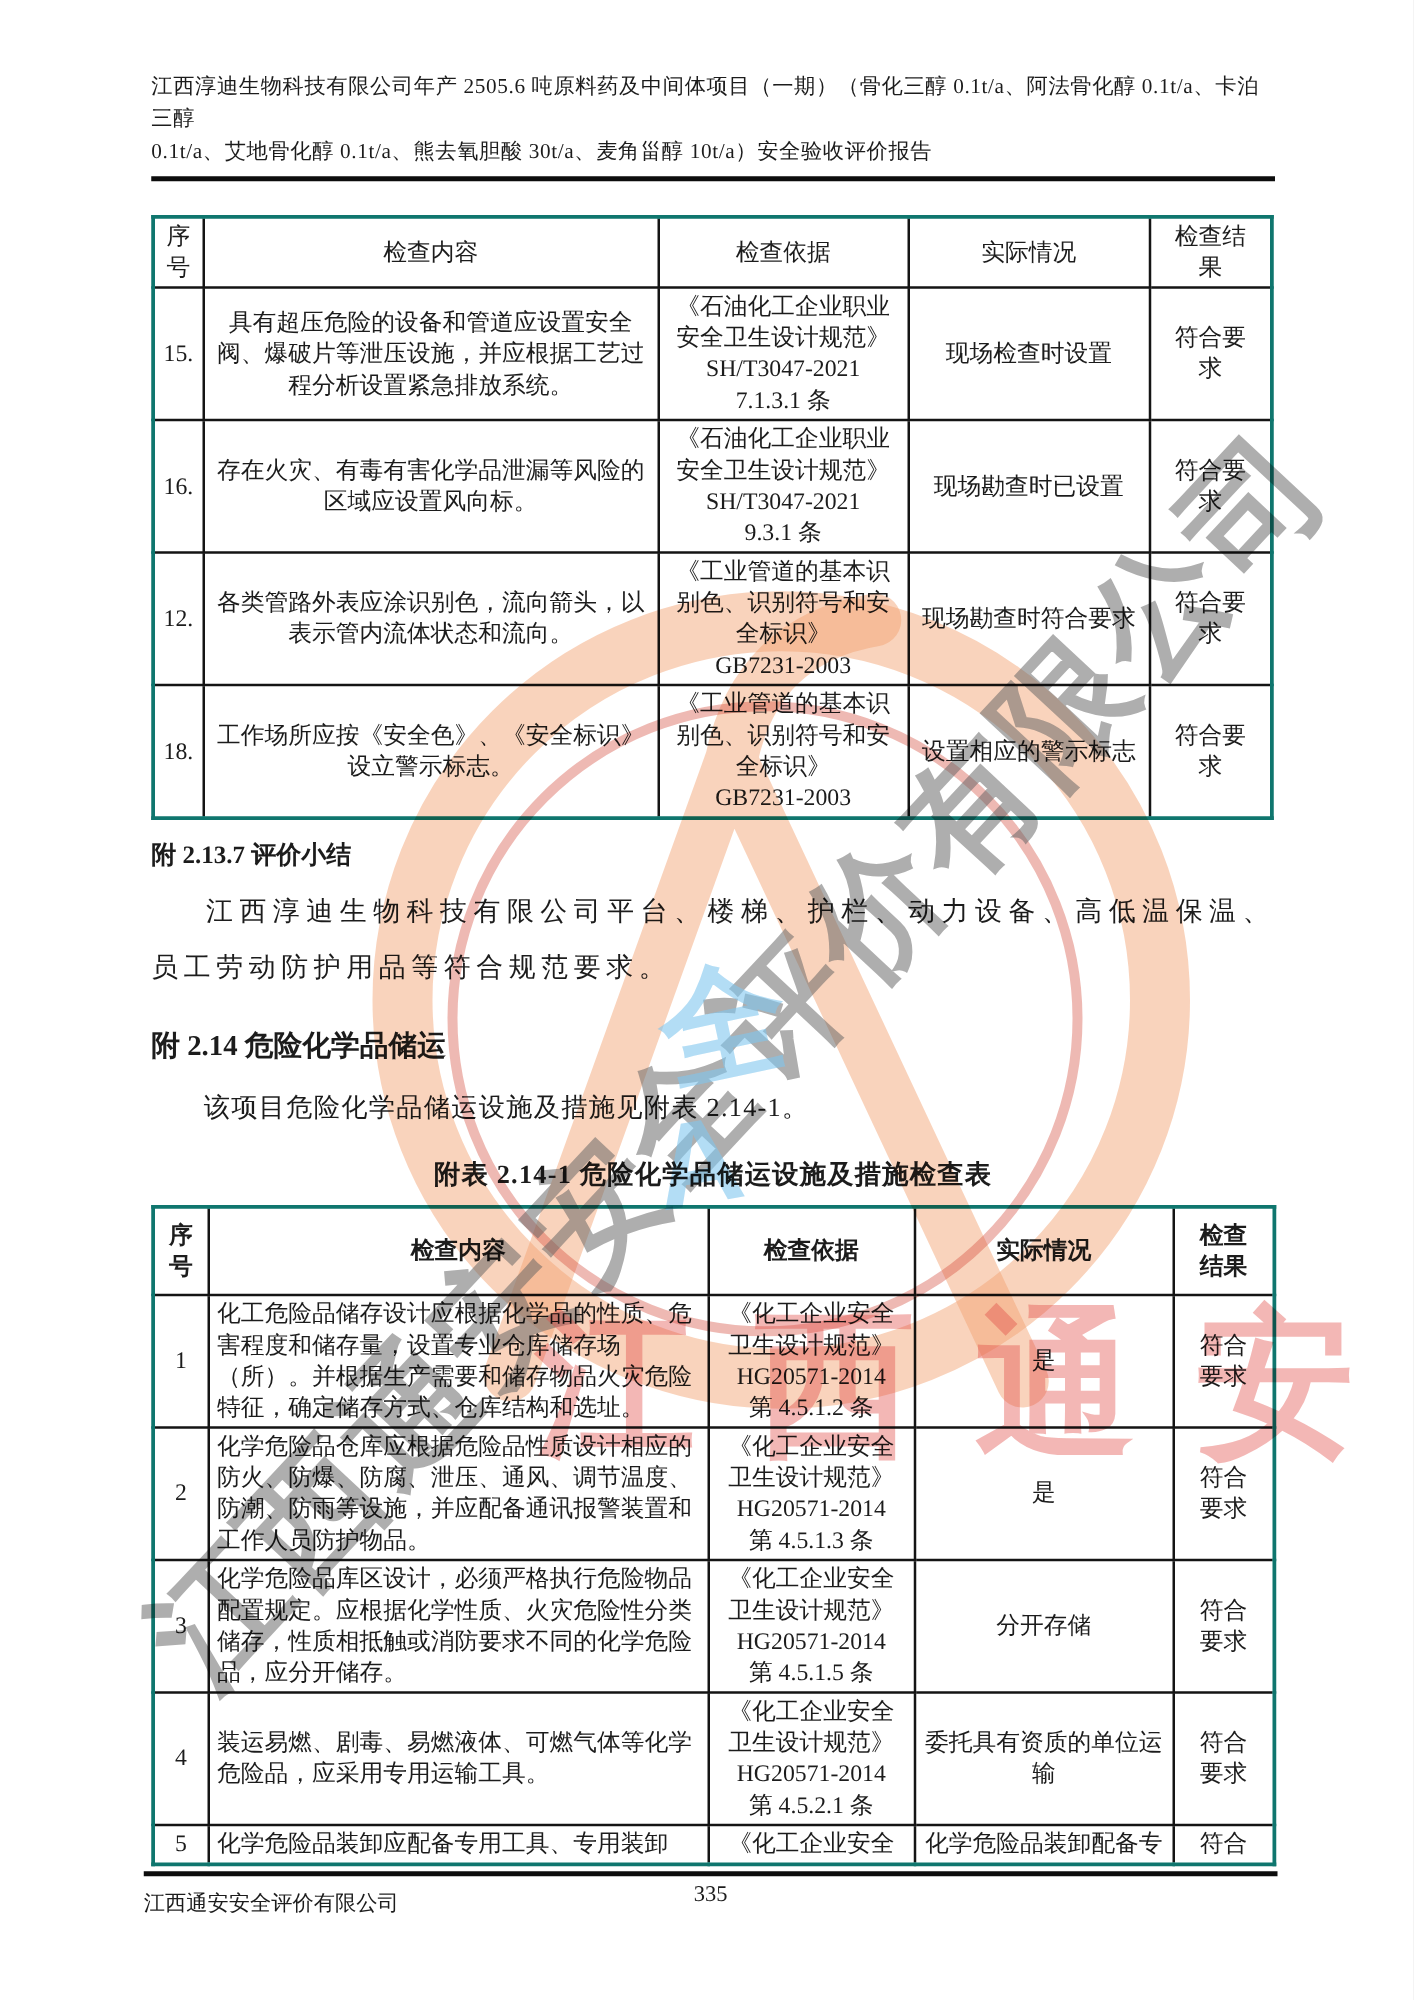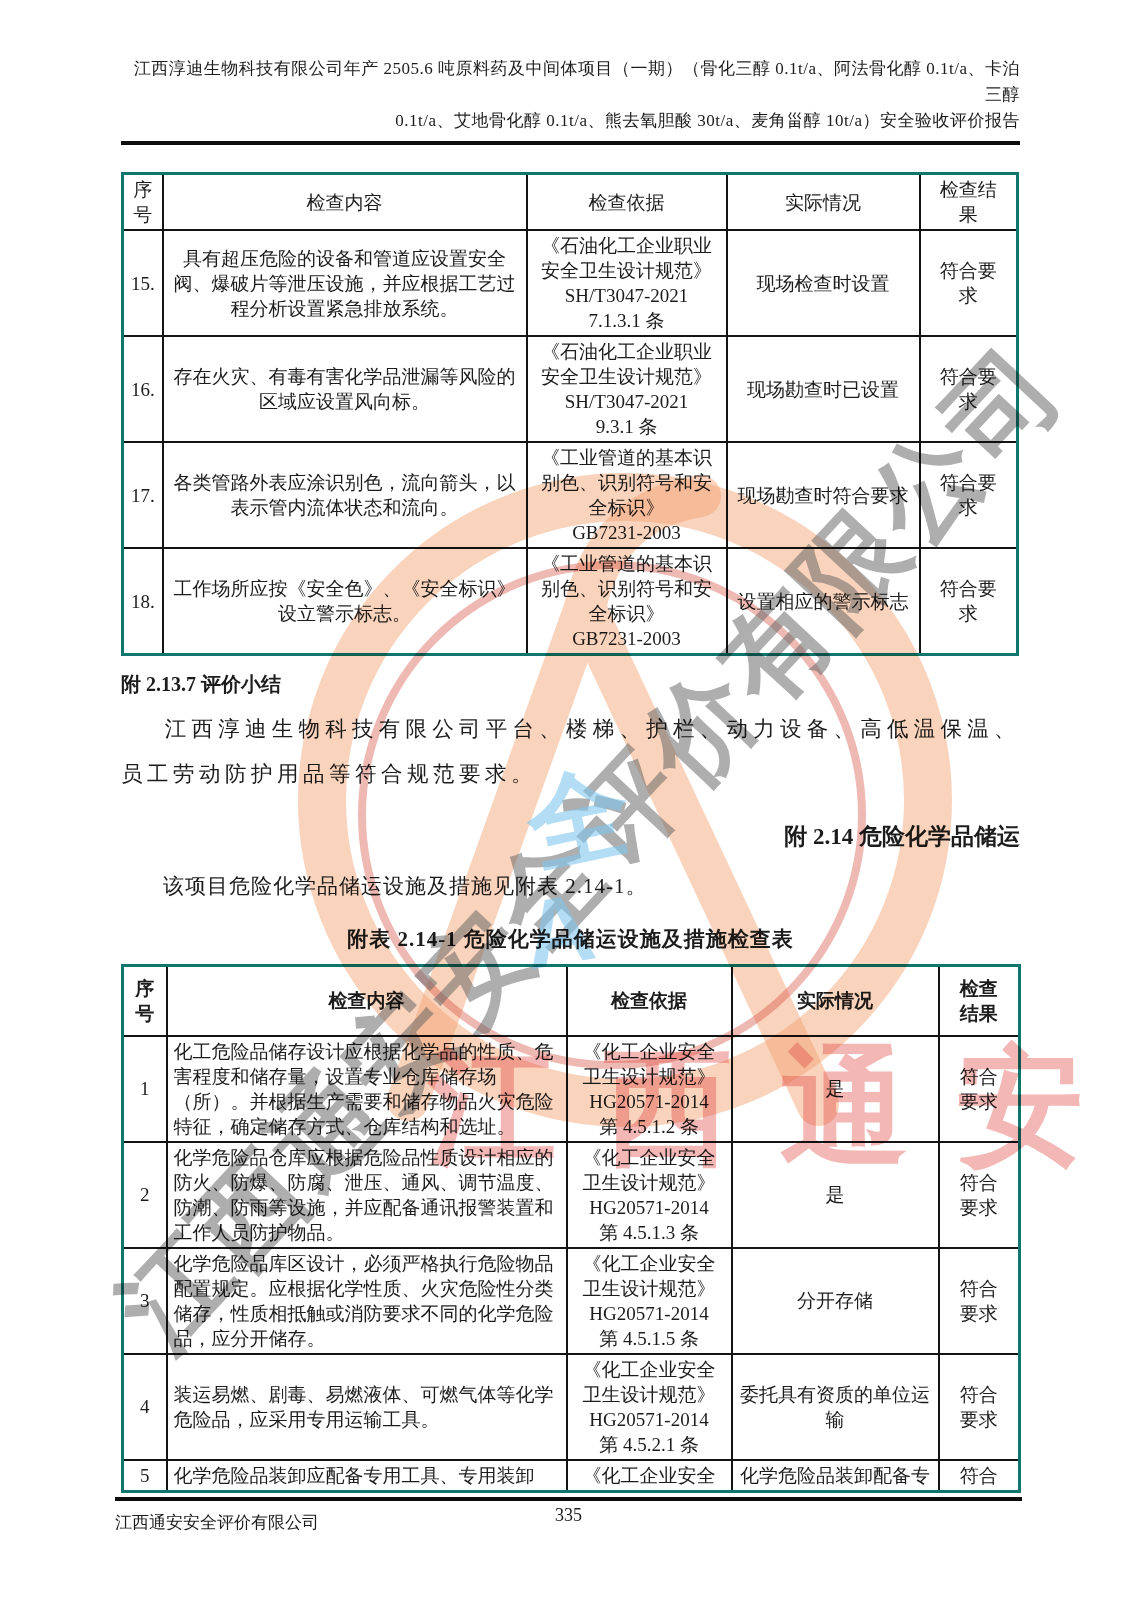--- a/index.html
+++ b/index.html
@@ -4,40 +4,40 @@
 <style>
   html,body{margin:0;padding:0;background:#e8e8e8;}
   .page{
     position:relative;width:1131px;height:1600px;background:#ffffff;
     overflow:hidden;margin:0 auto;
     font-family:"Liberation Serif","DejaVu Serif",serif;color:#1c1c1c;
   }
   .content{position:absolute;left:121px;top:56px;width:899px;z-index:2;}
 
   
-  .doc-header{font-size:17px;line-height:26px;text-align:right;letter-spacing:.5px;
+  .doc-header{font-size:17px;line-height:26px;text-align:left;letter-spacing:.5px;
     padding-bottom:7px;border-bottom:4px solid #0d0d0d;}
 
   
   table{border-collapse:collapse;table-layout:fixed;width:897px;margin-top:27px;
     font-size:19px;line-height:25px;}
   td,th{border:2px solid #141414;vertical-align:middle;text-align:center;
     padding:2px 4px;font-weight:normal;overflow:hidden;}
   table{border:3px solid #0f766e;}
   .t2 th{font-weight:bold;}
   .cell-lines{white-space:pre-line;}
   .t1 .c-content{padding:2px 8px;border-radius:14px;}
   .t2 .c-content{text-align:left;padding:2px 6px;}
   .c-result{padding:0 14px;}
   .t2 .c-result{padding:0 16px;}
   .nowrap td{white-space:nowrap;}
 
   
   .h-small{font-weight:bold;font-size:20px;line-height:28px;margin-top:14px;}
-  .h-big{font-weight:bold;font-size:23px;line-height:32px;margin-top:24px;text-align:right;}
+  .h-big{font-weight:bold;font-size:23px;line-height:32px;margin-top:24px;}
   .para{font-size:21.5px;line-height:45px;text-align:justify;margin-top:9px;
     letter-spacing:4.5px;}
   .para .indent{display:inline-block;width:2em;}
   .para2{font-size:21px;line-height:32px;margin-top:17px;letter-spacing:1px;}
   .tbl-title{font-weight:bold;font-size:21px;line-height:30px;text-align:center;margin-top:22px;letter-spacing:1px;}
 
   
   .doc-footer{position:absolute;left:115px;right:109px;top:1497px;z-index:2;
     border-top:4px solid #0d0d0d;padding-top:10px;font-size:17px;}
   .footer-page{position:absolute;left:50%;transform:translateX(-50%);top:4px;font-size:18px;}
@@ -101,21 +101,21 @@
         <td>16.</td>
         <td class="c-content">存在火灾、有毒有害化学品泄漏等风险的区域应设置风向标。</td>
         <td class="cell-lines">《石油化工企业职业
 安全卫生设计规范》
 SH/T3047-2021
 9.3.1 条</td>
         <td>现场勘查时已设置</td>
         <td class="c-result">符合要求</td>
       </tr>
       <tr style="height:102px">
-        <td>17.</td>
+        <td>12.</td>
         <td class="c-content">各类管路外表应涂识别色，流向箭头，以表示管内流体状态和流向。</td>
         <td class="cell-lines">《工业管道的基本识
 别色、识别符号和安
 全标识》
 GB7231-2003</td>
         <td>现场勘查时符合要求</td>
         <td class="c-result">符合要求</td>
       </tr>
       <tr style="height:95px">
         <td>18.</td>

